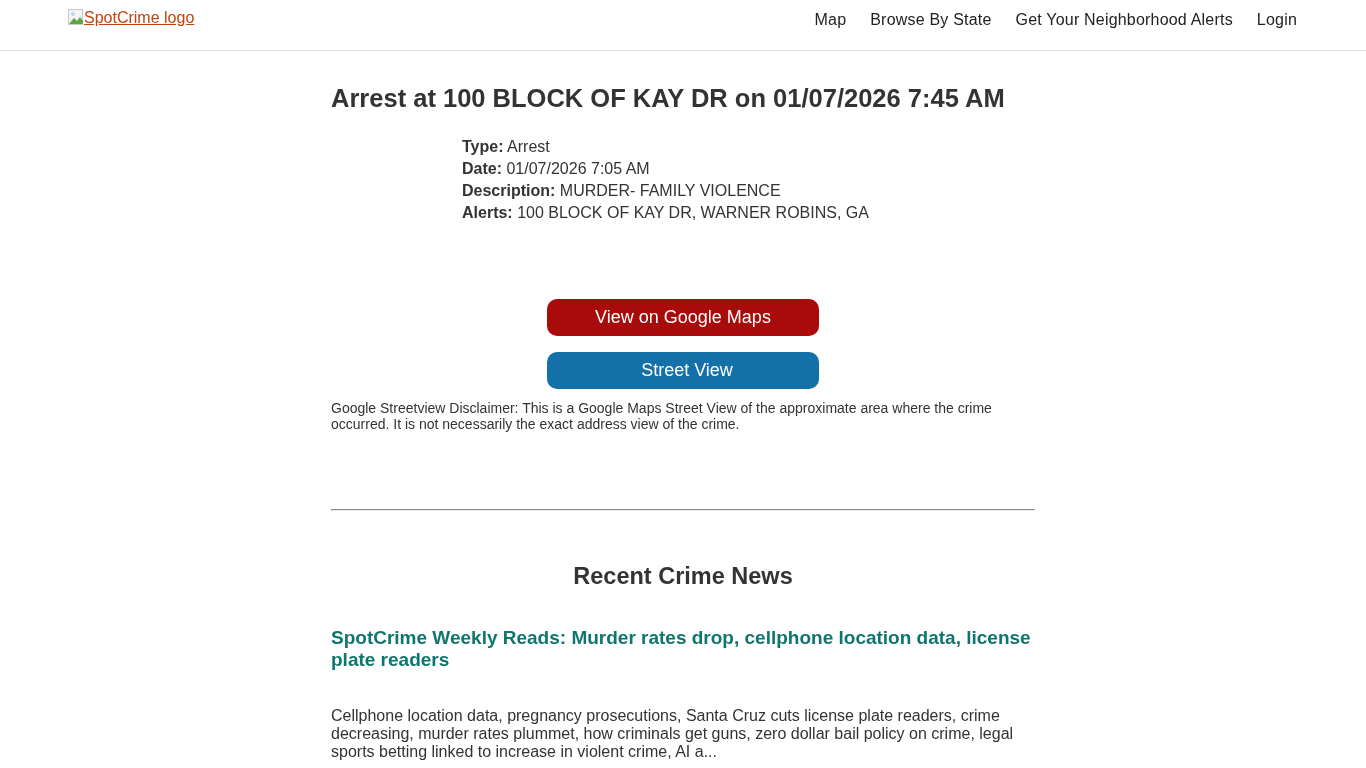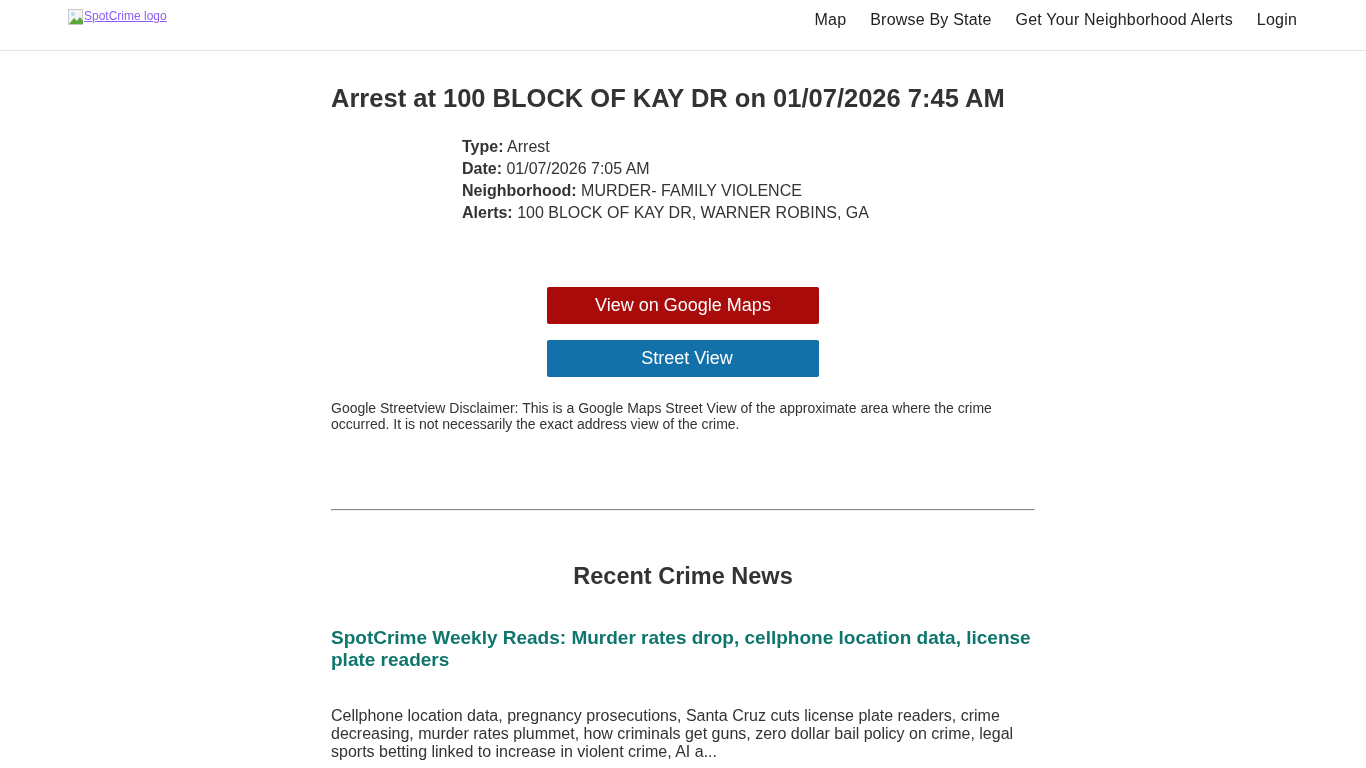--- a/index.html
+++ b/index.html
@@ -6,21 +6,21 @@
     html, body { width: 1366px; height: 768px; overflow: hidden; background: #ffffff; }
     body { font-family: "Liberation Sans", sans-serif; color: #333333; position: relative; }
 
     .navbar {
       position: absolute; left: 0; top: 0; width: 1366px; height: 51px;
       border-bottom: 1px solid #e2e2e2; background: #ffffff;
     }
     .logo-link {
       position: absolute; left: 68px; top: 9px;
       display: flex; align-items: flex-start;
-      color: #8b5cf6; text-decoration: underline; font-size: 12px;
+      color: #c2410c; text-decoration: underline; font-size: 16px;
       cursor: pointer;
     }
     .broken-img {
       display: inline-block; width: 16px; height: 16px; position: relative; margin-right: 0px;
     }
     .broken-img svg { display: block; }
     .nav-links {
       position: absolute; right: 69px; top: 10px;
       display: flex; gap: 0;
     }
@@ -43,23 +43,23 @@
     .details .row { white-space: nowrap; }
     .details .lbl { font-weight: bold; }
     .view-source {
       color: #1a6fa0; font-weight: bold; text-decoration: none; cursor: pointer;
       display: inline-flex; align-items: center; gap: 4px;
     }
     .view-source svg { margin-top: 1px; }
 
     .btn {
       position: absolute; left: 216px; width: 272px; height: 37px;
-      border-radius: 2px; color: #ffffff; font-size: 18px;
+      border-radius: 10px; color: #ffffff; font-size: 18px;
       display: flex; align-items: center; justify-content: center;
-      cursor: pointer; border: none;
+      cursor: pointer; border: none; margin-top: 12px;
     }
     .btn-maps { top: 236px; background: #a90a0a; }
     .btn-street { top: 289px; background: #1470a8; padding-left: 8px; }
 
     .disclaimer {
       position: absolute; left: 0; top: 349px; width: 704px;
       font-size: 14px; line-height: 16px; color: #333333;
     }
     .divider {
       position: absolute; left: 0; top: 458px; width: 704px; height: 0;
@@ -107,21 +107,21 @@
   <div class="details">
     <div class="row">
       <span class="lbl">Type:</span>
       <span>Arrest</span>
     </div>
     <div class="row">
       <span class="lbl">Date:</span>
       <span>01/07/2026 7:05 AM</span>
     </div>
     <div class="row">
-      <span class="lbl">Neighborhood:</span>
+      <span class="lbl">Description:</span>
       <span>MURDER- FAMILY VIOLENCE</span>
     </div>
     <div class="row">
       <span class="lbl">Alerts:</span>
       <span>100 BLOCK OF KAY DR, WARNER ROBINS, GA</span>
     </div>
   </div>
 
   <button class="btn btn-maps">View on Google Maps</button>
   <button class="btn btn-street">Street View</button>

